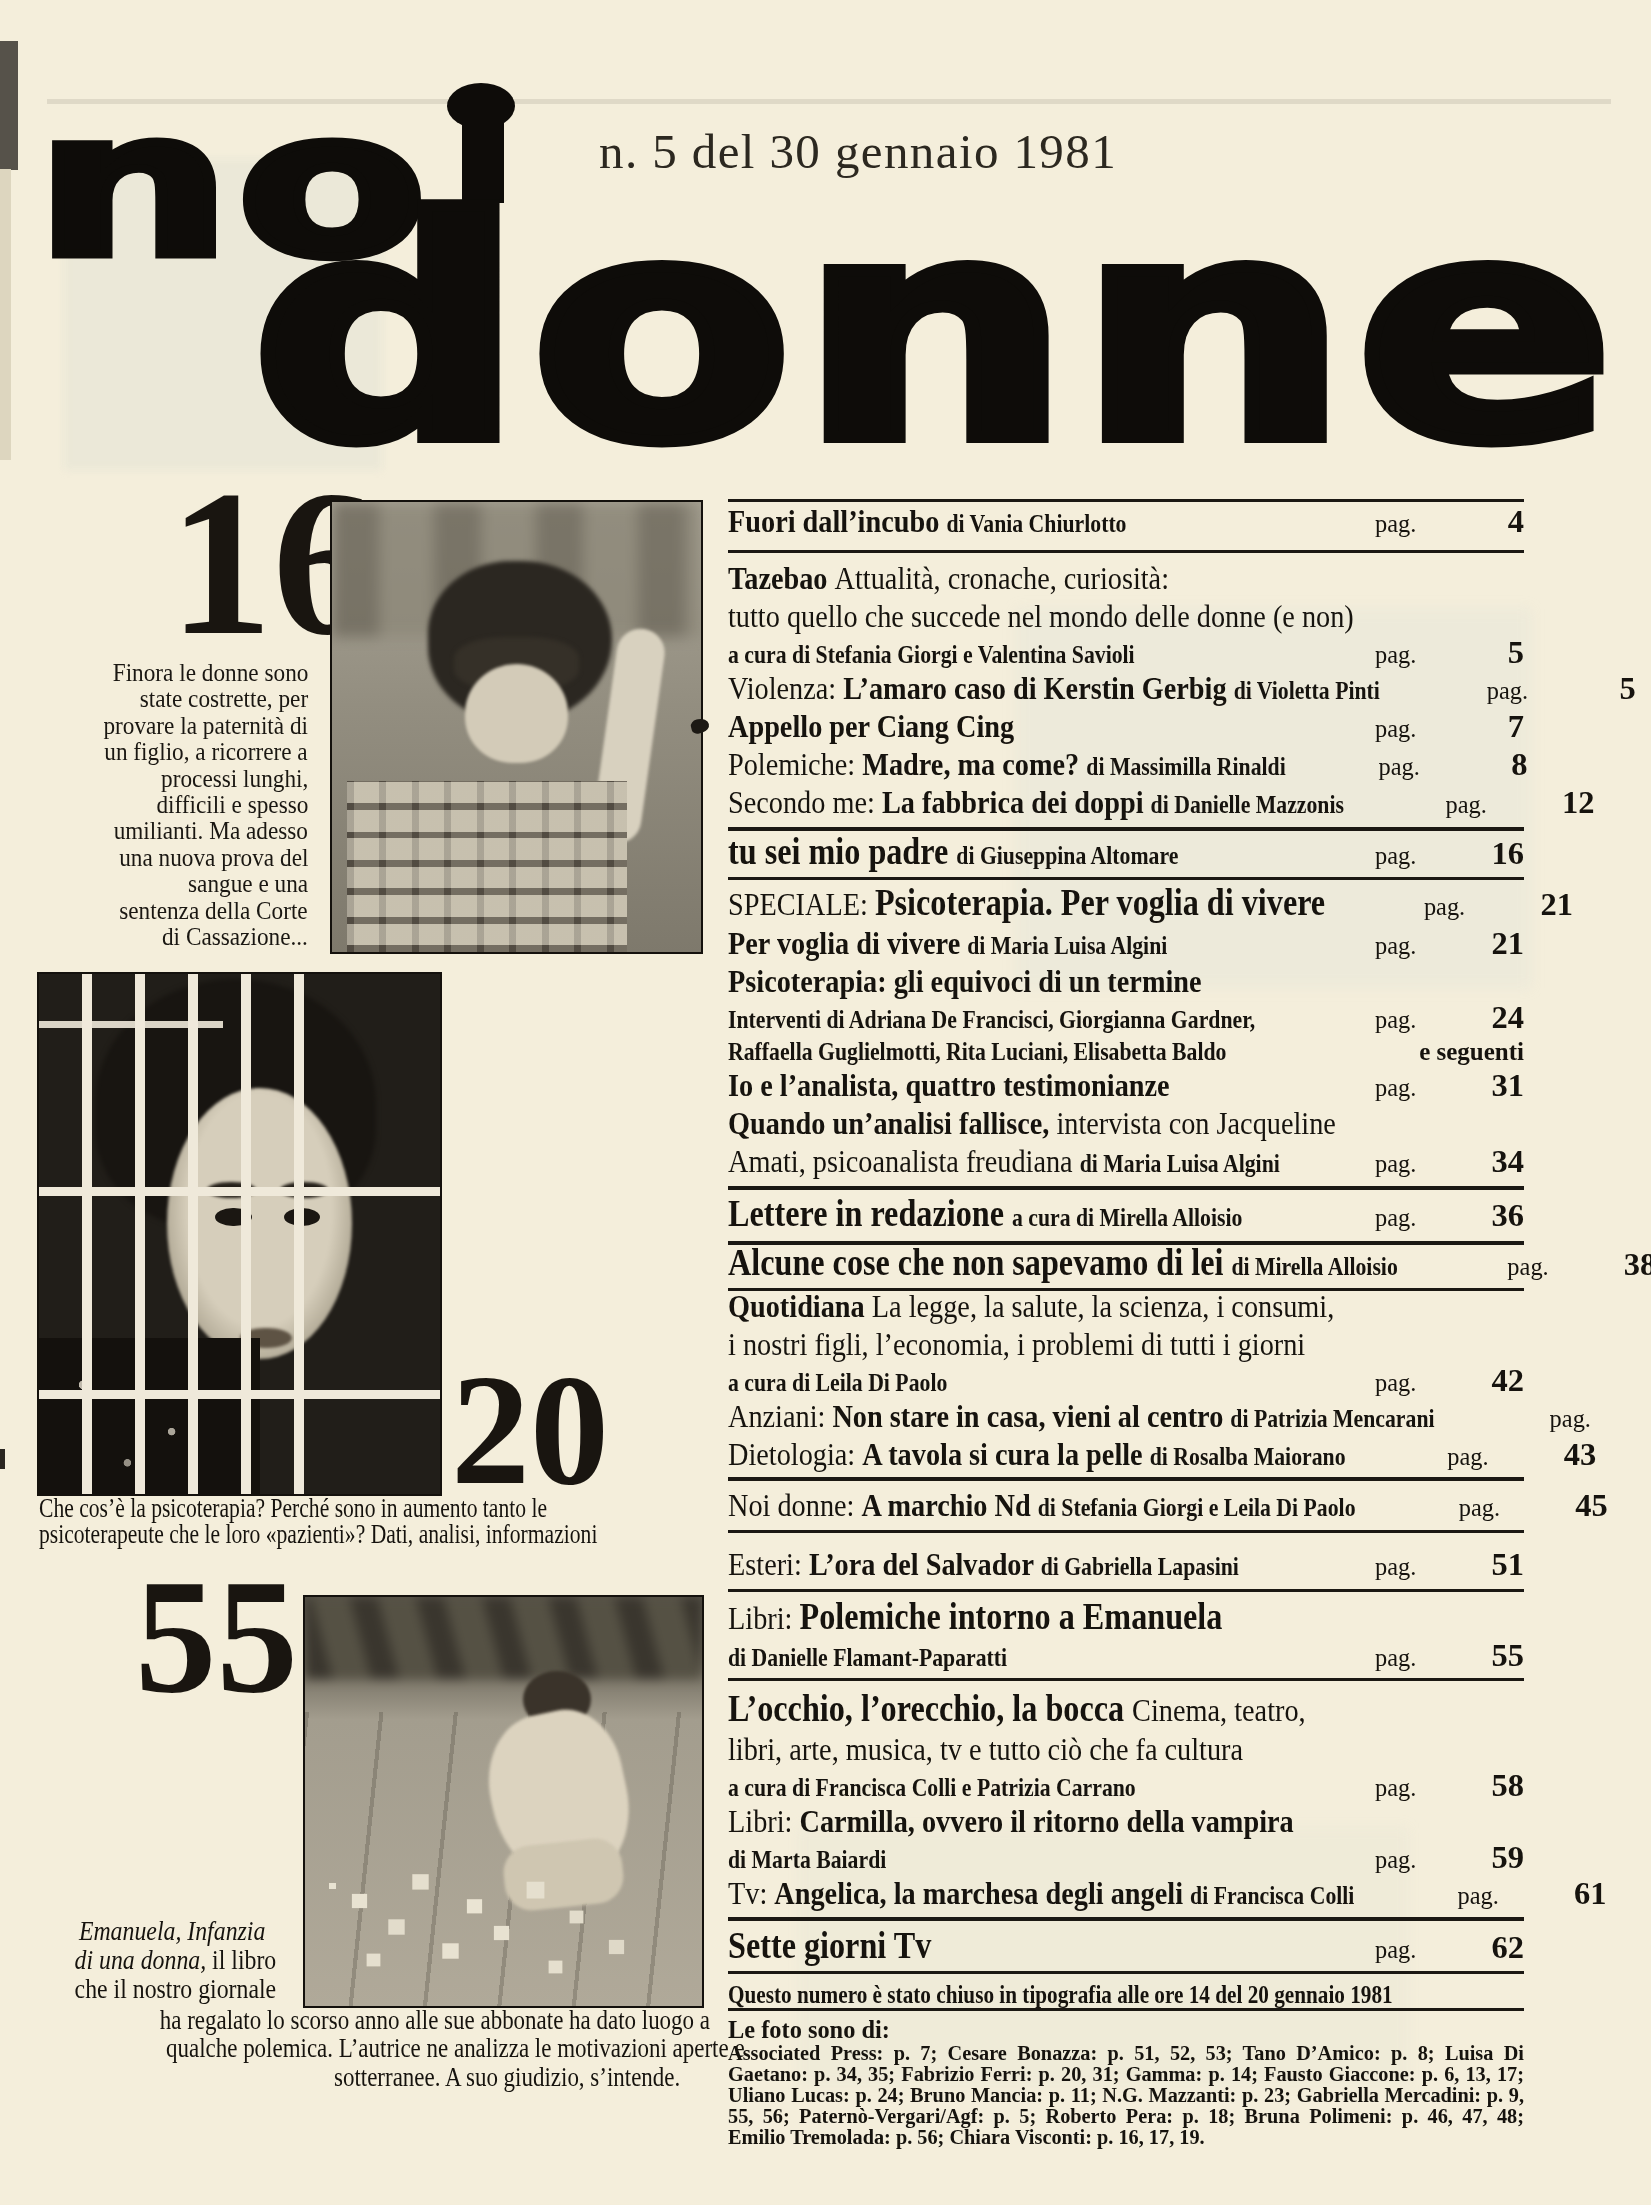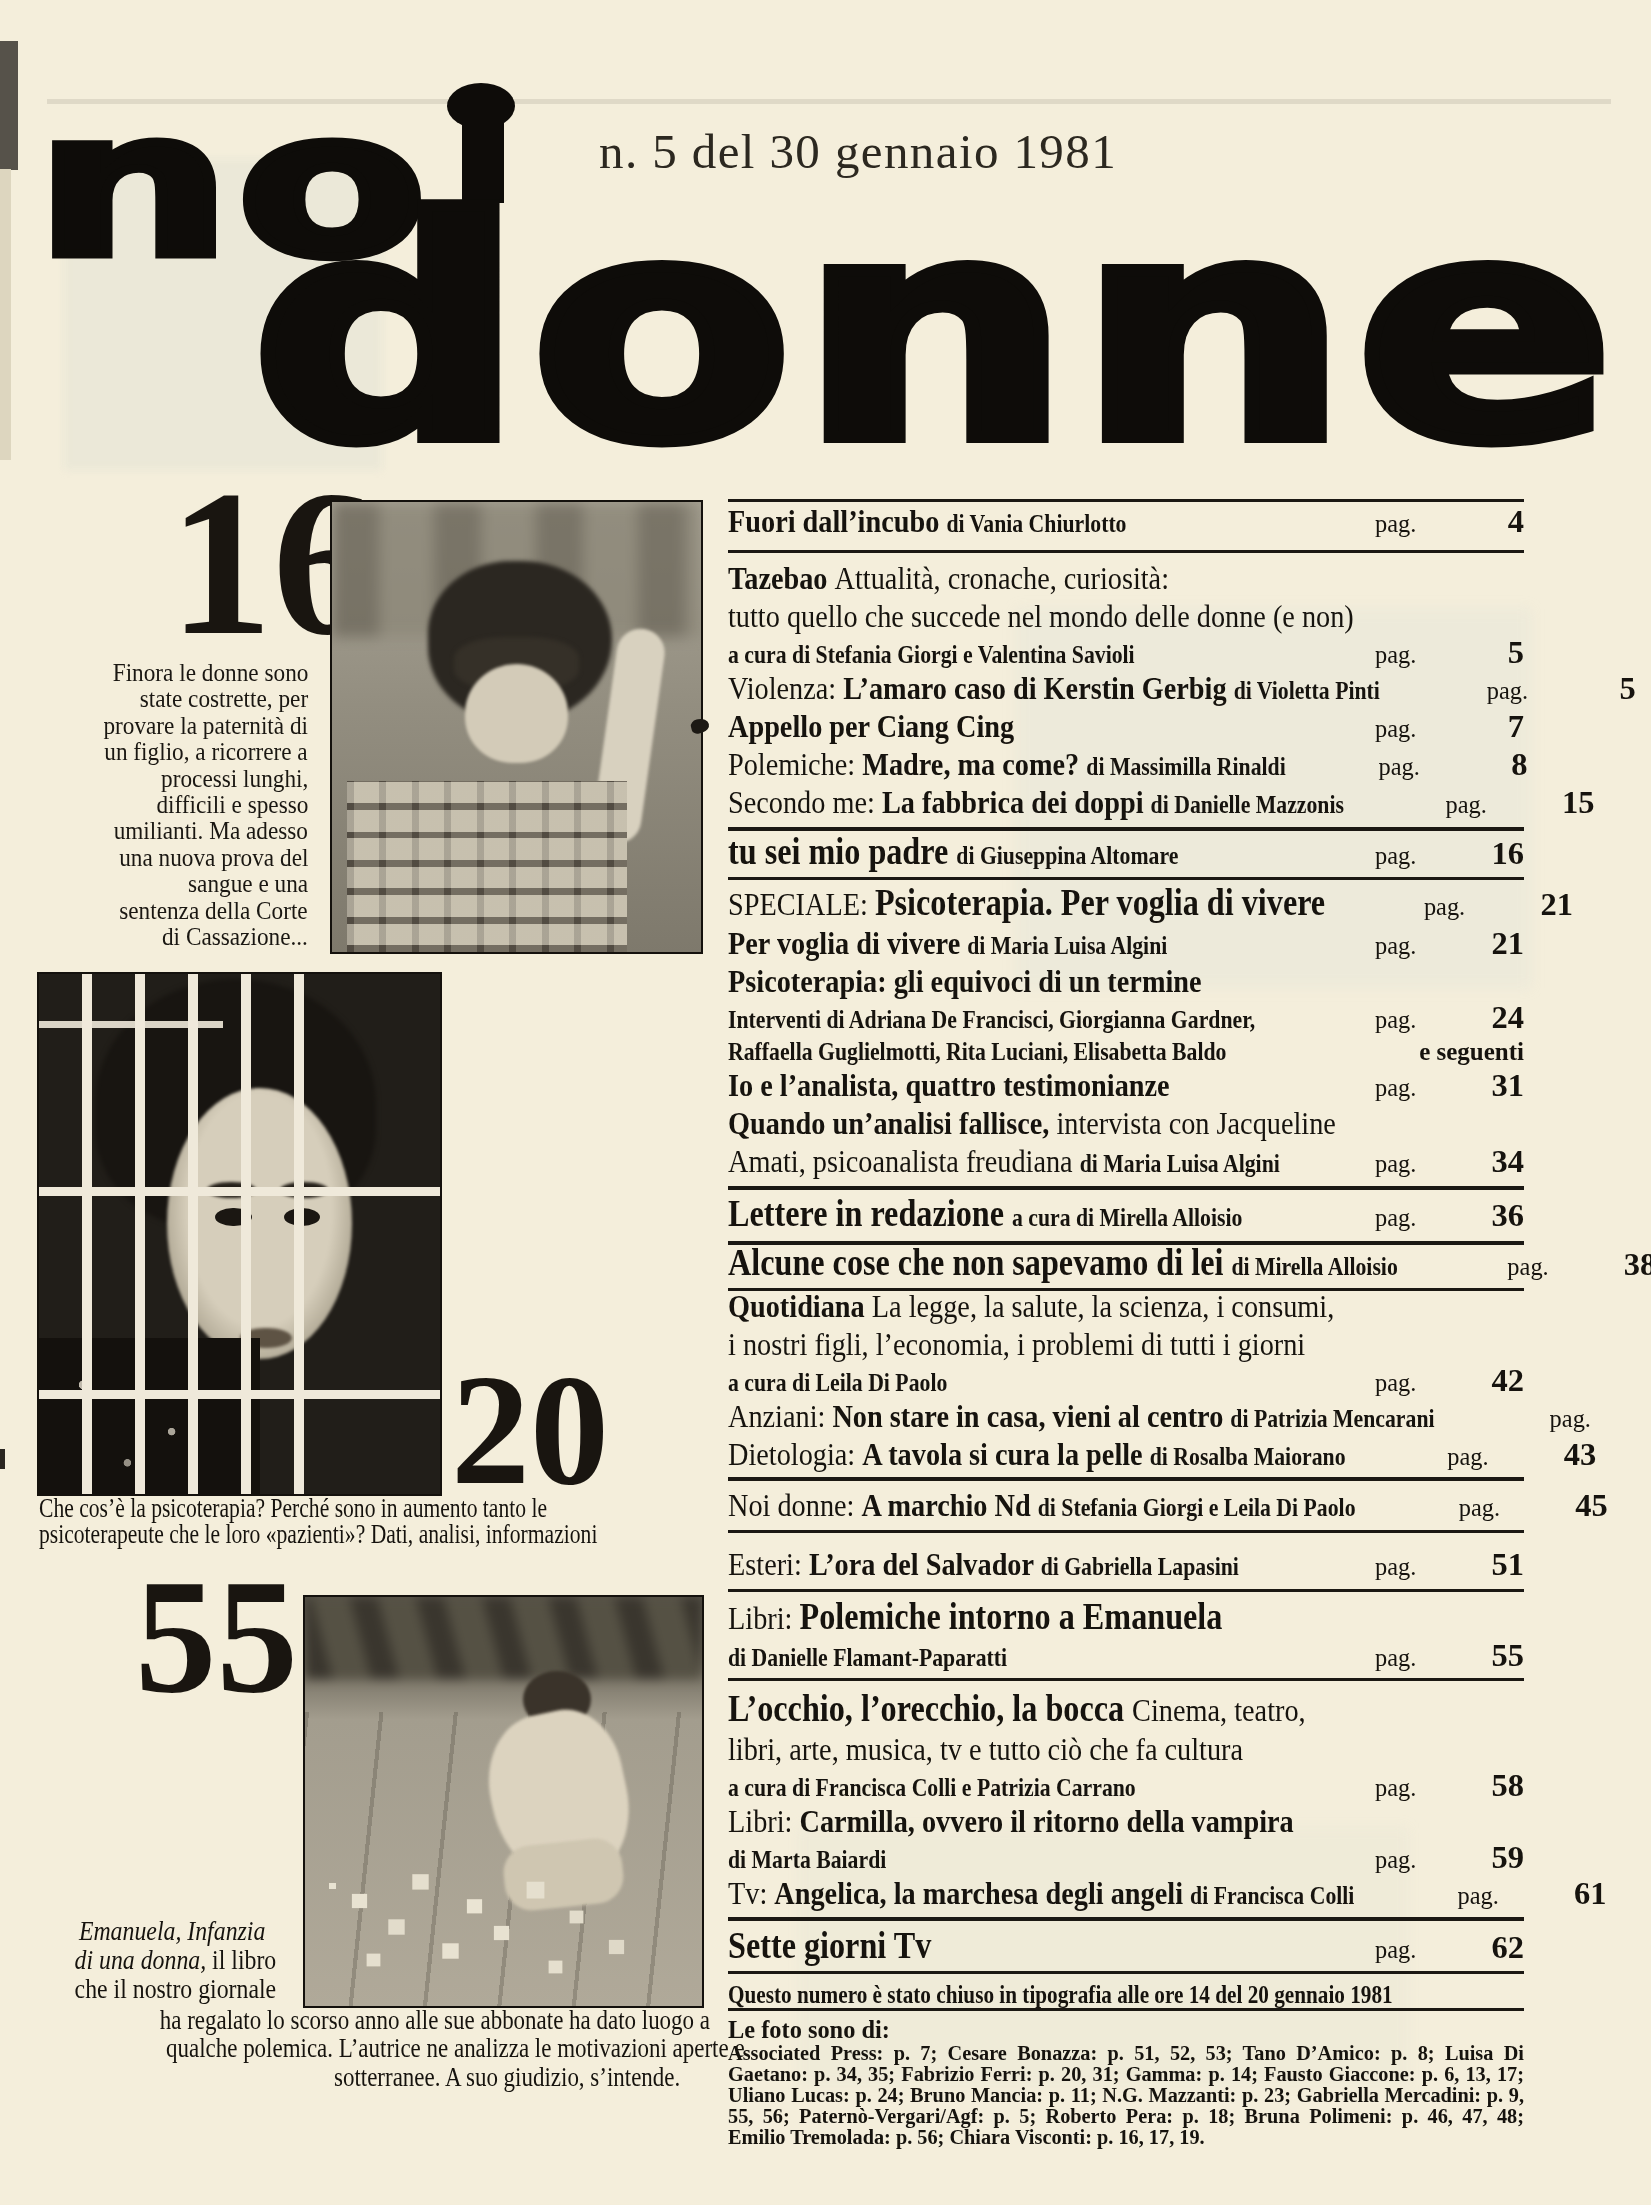--- a/index.html
+++ b/index.html
@@ -226,21 +226,21 @@
           <span class="lw"><span class="rg">Polemiche: </span><span class="tt">Madre, ma come? </span><span class="by">di Massimilla Rinaldi</span></span>
           <span class="pcell">
             <span class="pl">pag.</span>
             <span class="pn">8</span>
           </span>
         </div>
         <div class="row">
           <span class="lw"><span class="rg">Secondo me: </span><span class="tt">La fabbrica dei doppi </span><span class="by">di Danielle Mazzonis</span></span>
           <span class="pcell">
             <span class="pl">pag.</span>
-            <span class="pn">15</span>
+            <span class="pn">12</span>
           </span>
         </div>
       </div>
       <div class="rule"></div>
       <div class="sec" style="padding: 4.1px 0px 0px;">
         <div class="row xl">
           <span class="lw"><span class="tx">tu sei mio padre </span><span class="by">di Giuseppina Altomare</span></span>
           <span class="pcell">
             <span class="pl">pag.</span>
             <span class="pn">16</span>

